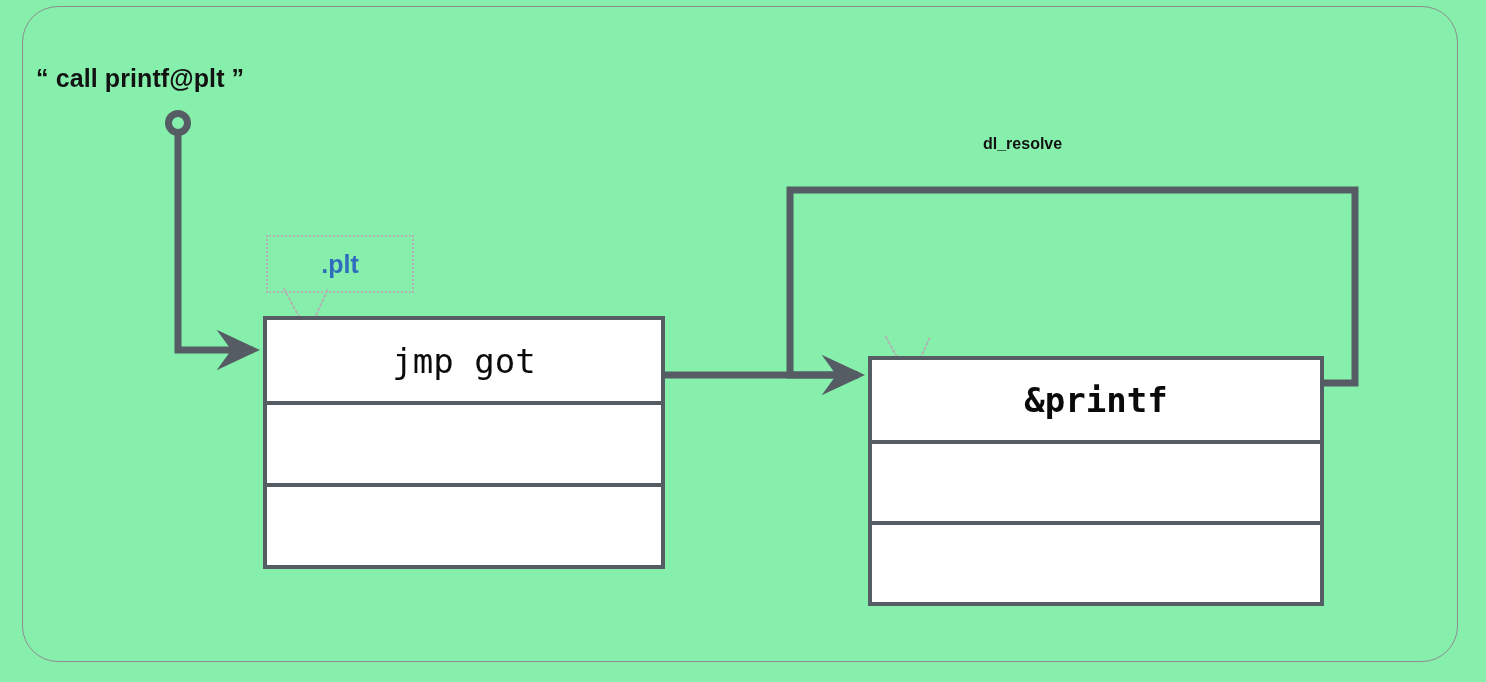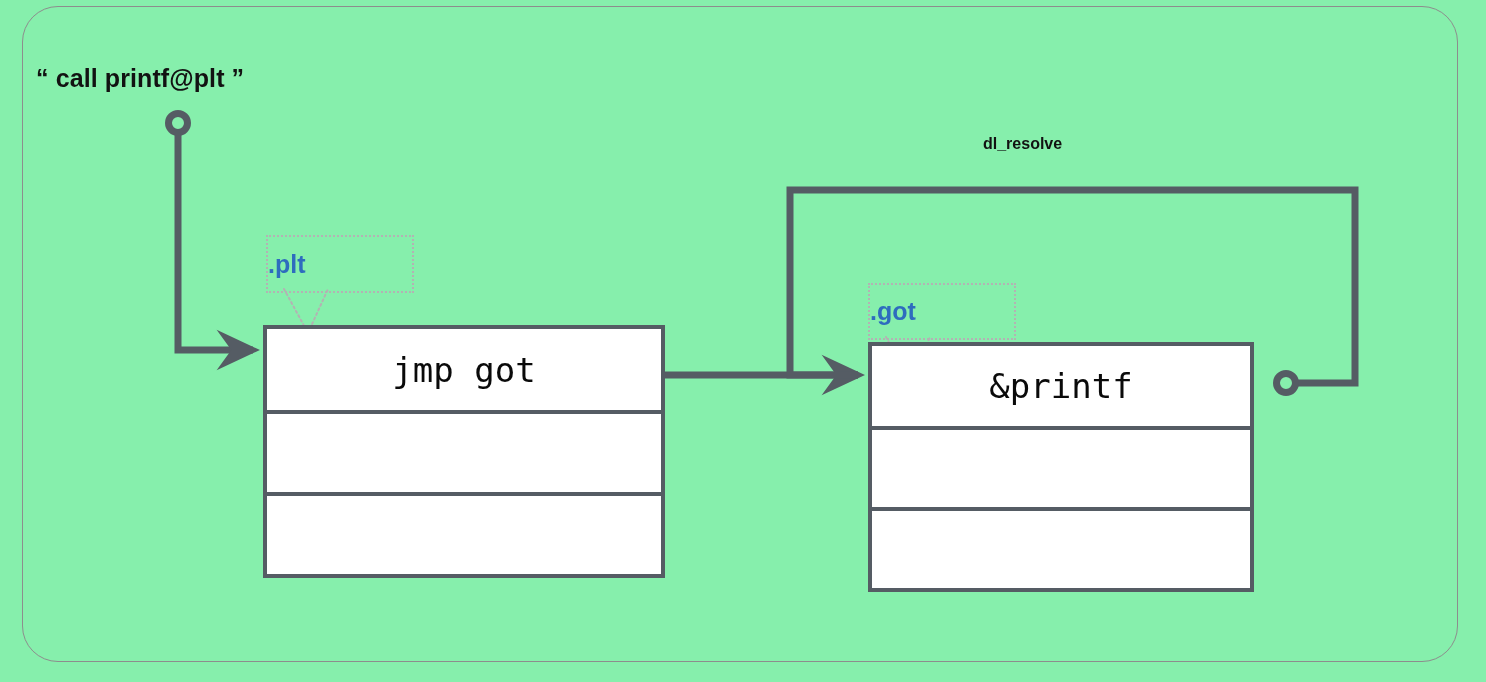--- a/index.html
+++ b/index.html
@@ -71,38 +71,39 @@
     justify-content: center;
     font-family: "DejaVu Sans Mono", monospace;
     font-size: 34px;
     color: #0a0a0a;
     background: #ffffff;
   }
   .mem-row + .mem-row {
     border-top: 4px solid #555c64;
   }
 
-  #plt-table { left: 263px; top: 325px; width: 402px; height: 253px; }
+  #plt-table { left: 263px; top: 316px; width: 402px; height: 253px; }
   #plt-table .mem-row:nth-child(1) { height: 81px; }
   #plt-table .mem-row:nth-child(2) { height: 82px; }
   #plt-table .mem-row:nth-child(3) { height: 82px; }
 
-  #got-table { left: 868px; top: 342px; width: 386px; height: 250px; }
+  #got-table { left: 868px; top: 356px; width: 456px; height: 250px; font-weight: bold; }
   #got-table .mem-row:nth-child(1) { height: 80px; }
   #got-table .mem-row:nth-child(2) { height: 81px; }
   #got-table .mem-row:nth-child(3) { height: 81px; }
 
   
   .callout {
     position: absolute;
     border: 2px dotted #b3b3b3;
     box-sizing: border-box;
     background: transparent;
     display: flex;
     align-items: center;
+    justify-content: center;
   }
   .callout-text {
     font-size: 25px;
     font-weight: bold;
     color: #2e6cbe;
     line-height: 1;
   }
   .callout-tail {
     position: absolute;
     pointer-events: none;
@@ -156,23 +157,20 @@
 
   <div class="dl-label">dl_resolve</div>
 
   <div class="callout" id="plt-callout">
     <span class="callout-text">.plt</span>
   </div>
   <svg class="callout-tail" id="plt-callout-tail" viewBox="0 0 120 48" xmlns="http://www.w3.org/2000/svg">
     <path d="M18,1 L42,45 L62,1" fill="none" stroke="#b3b3b3" stroke-width="2" stroke-dasharray="2 3" stroke-linecap="round"></path>
   </svg>
 
-  <div class="callout" id="got-callout">
-    <span class="callout-text">.got</span>
-  </div>
   <svg class="callout-tail" id="got-callout-tail" viewBox="0 0 120 48" xmlns="http://www.w3.org/2000/svg">
     <path d="M18,1 L42,45 L62,1" fill="none" stroke="#b3b3b3" stroke-width="2" stroke-dasharray="2 3" stroke-linecap="round"></path>
   </svg>
 
   <div class="mem-table" id="plt-table">
     <div class="mem-row">
       <span>jmp got</span>
     </div>
     <div class="mem-row">
       <span></span>

